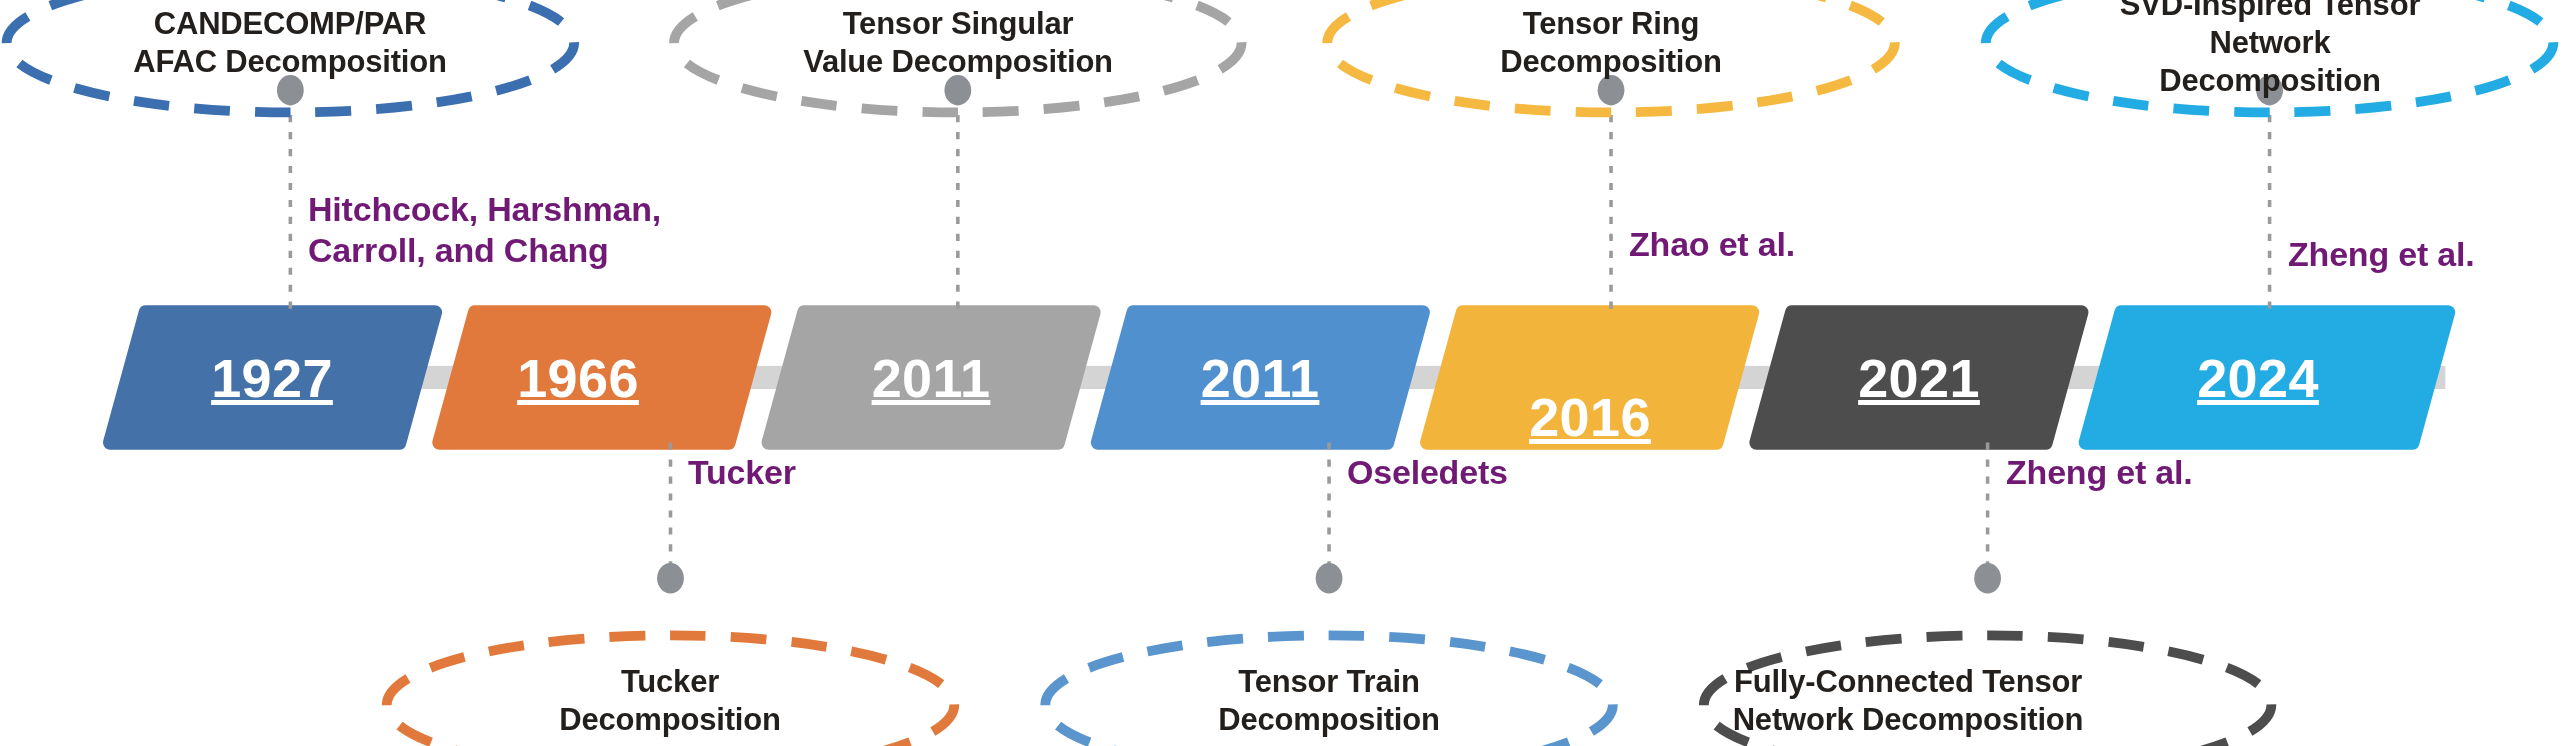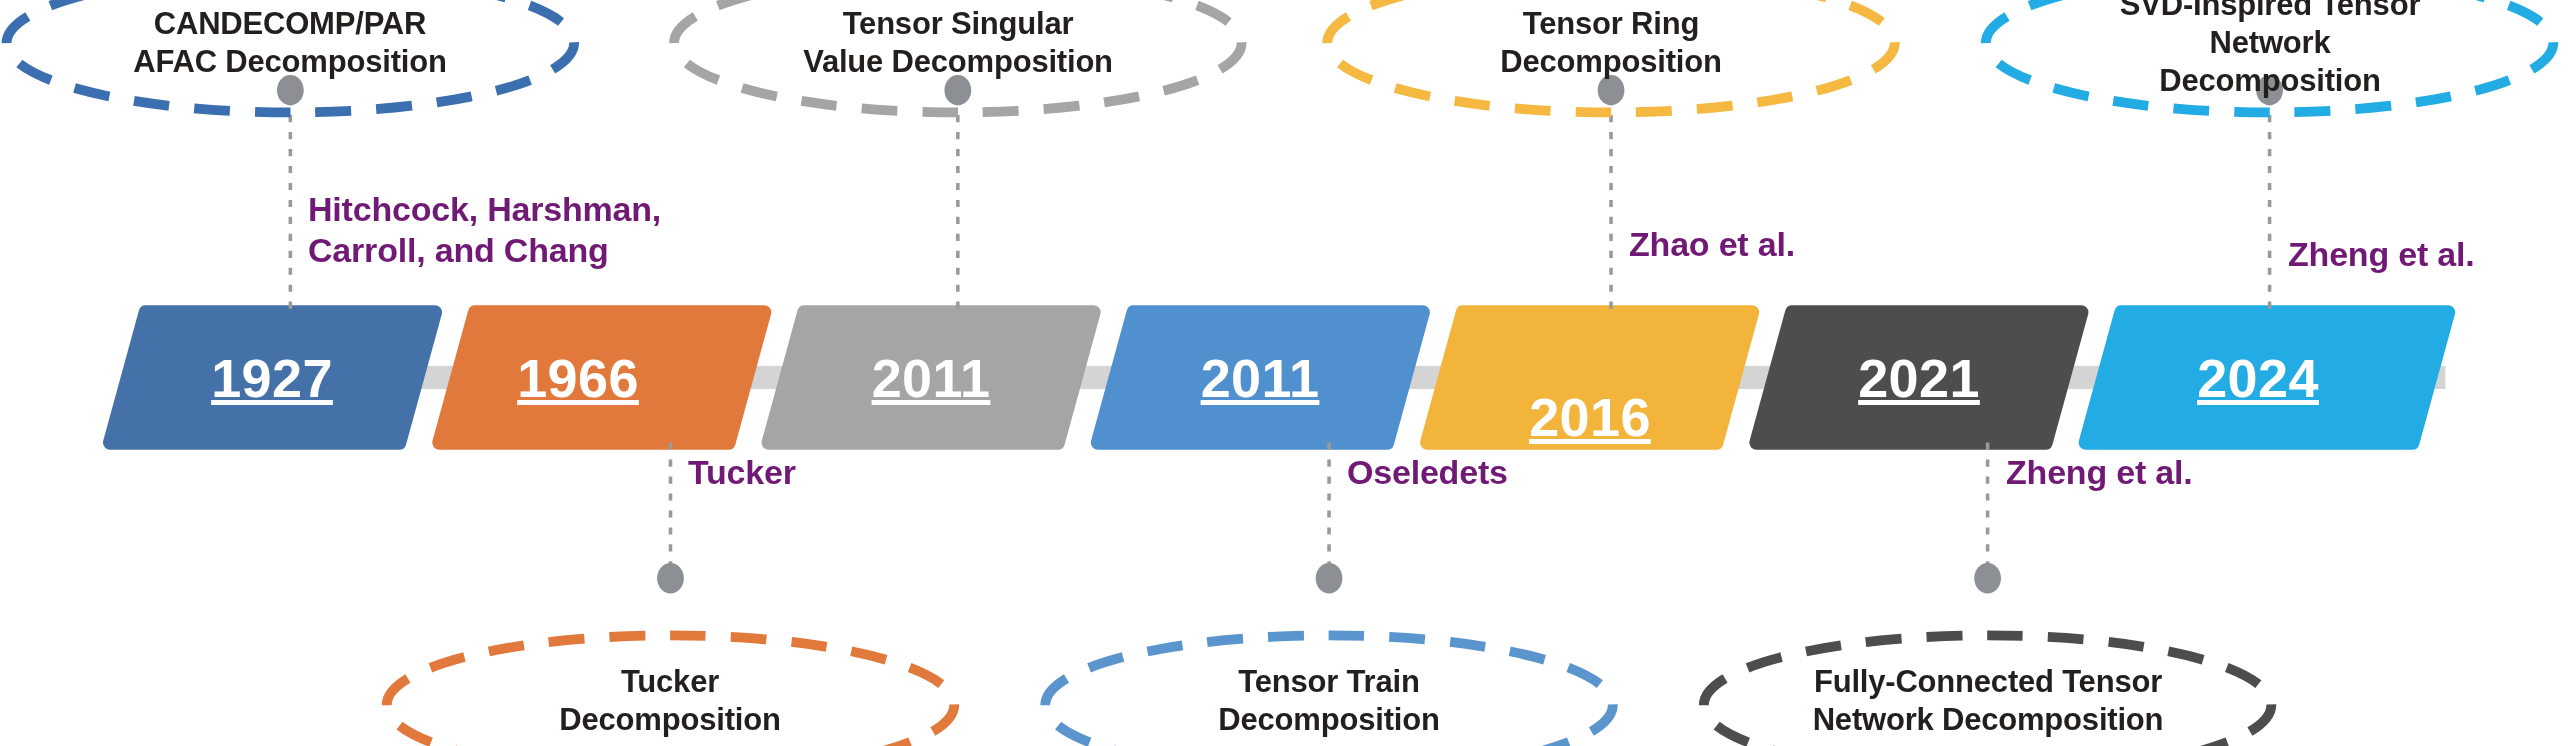--- a/index.html
+++ b/index.html
@@ -132,21 +132,21 @@
 Value Decomposition</div>
   <div class="ellipse-label" style="left:1611px; top:43px;">Tensor Ring
 Decomposition</div>
   <div class="ellipse-label" style="left:2270px; top:43px;">SVD-Inspired Tensor
 Network Decomposition</div>
 
   <div class="ellipse-label" style="left:670px; top:701px;">Tucker
 Decomposition</div>
   <div class="ellipse-label" style="left:1329px; top:701px;">Tensor Train
 Decomposition</div>
-  <div class="ellipse-label" style="left:1988px; top:701px;">Fully-Connected Tensor
+  <div class="ellipse-label" style="left:1908px; top:701px;">Fully-Connected Tensor
 Network Decomposition</div>
 
   <div class="author-label" style="left:308px; top:189px;">Hitchcock, Harshman,
 Carroll, and Chang</div>
   <div class="author-label" style="left:1629px; top:224px;">Zhao et al.</div>
   <div class="author-label" style="left:2288px; top:234px;">Zheng et al.</div>
 
   <div class="author-label" style="left:688px; top:452px;">Tucker</div>
   <div class="author-label" style="left:1347px; top:452px;">Oseledets</div>
   <div class="author-label" style="left:2006px; top:452px;">Zheng et al.</div>

